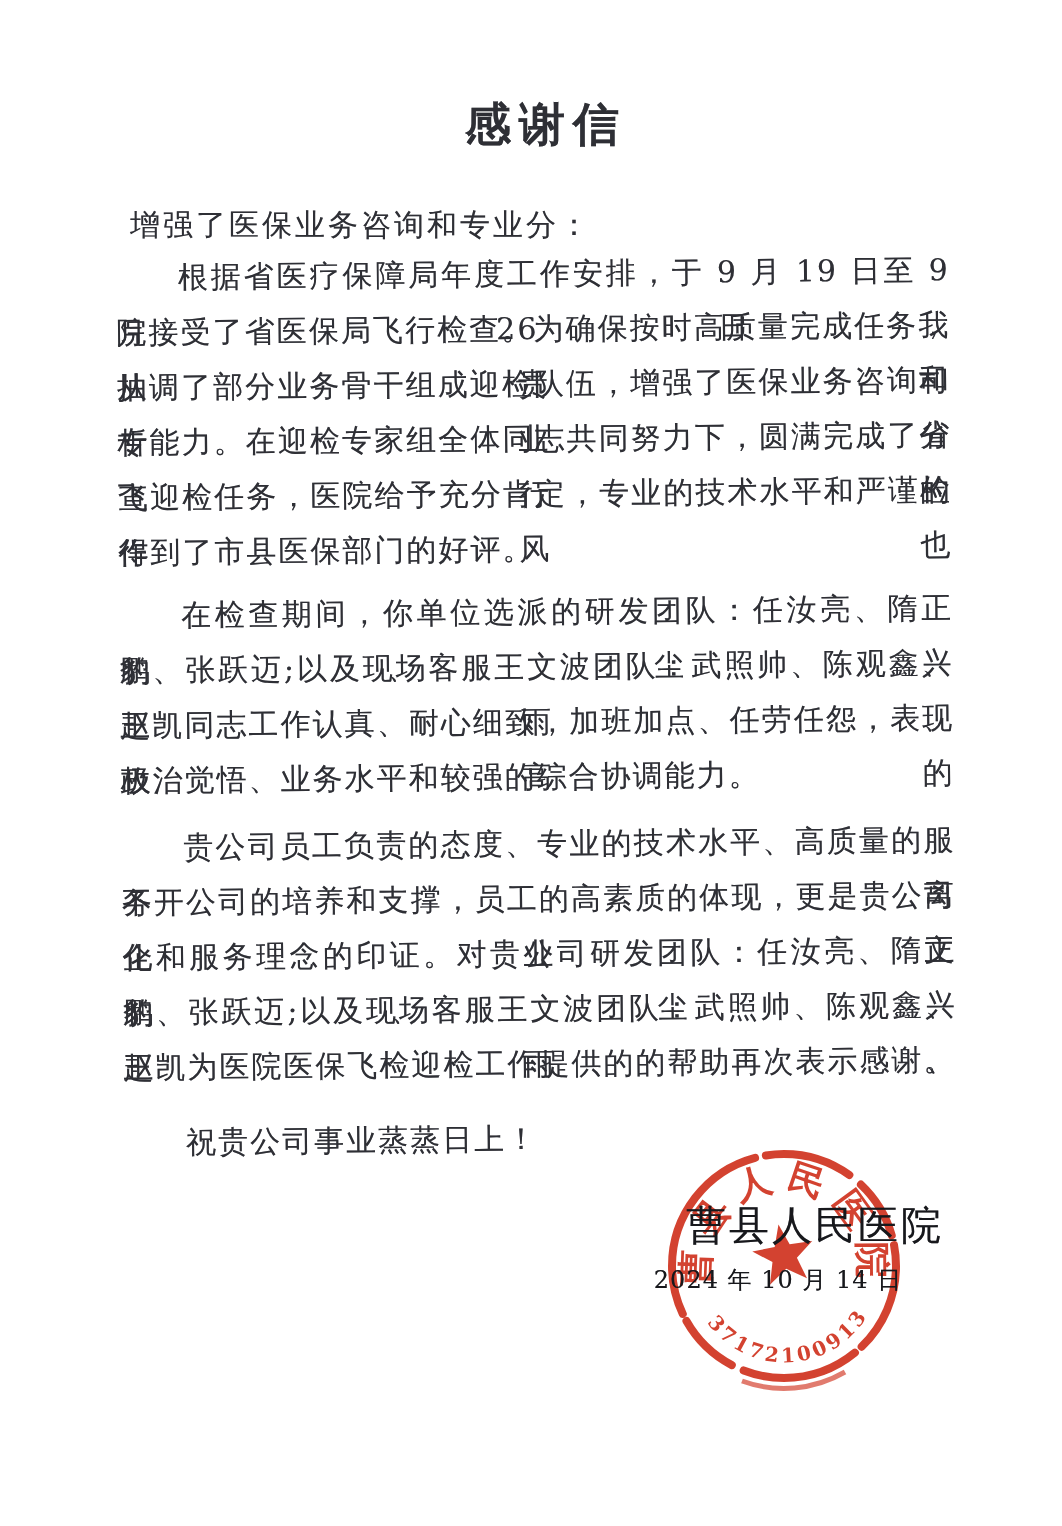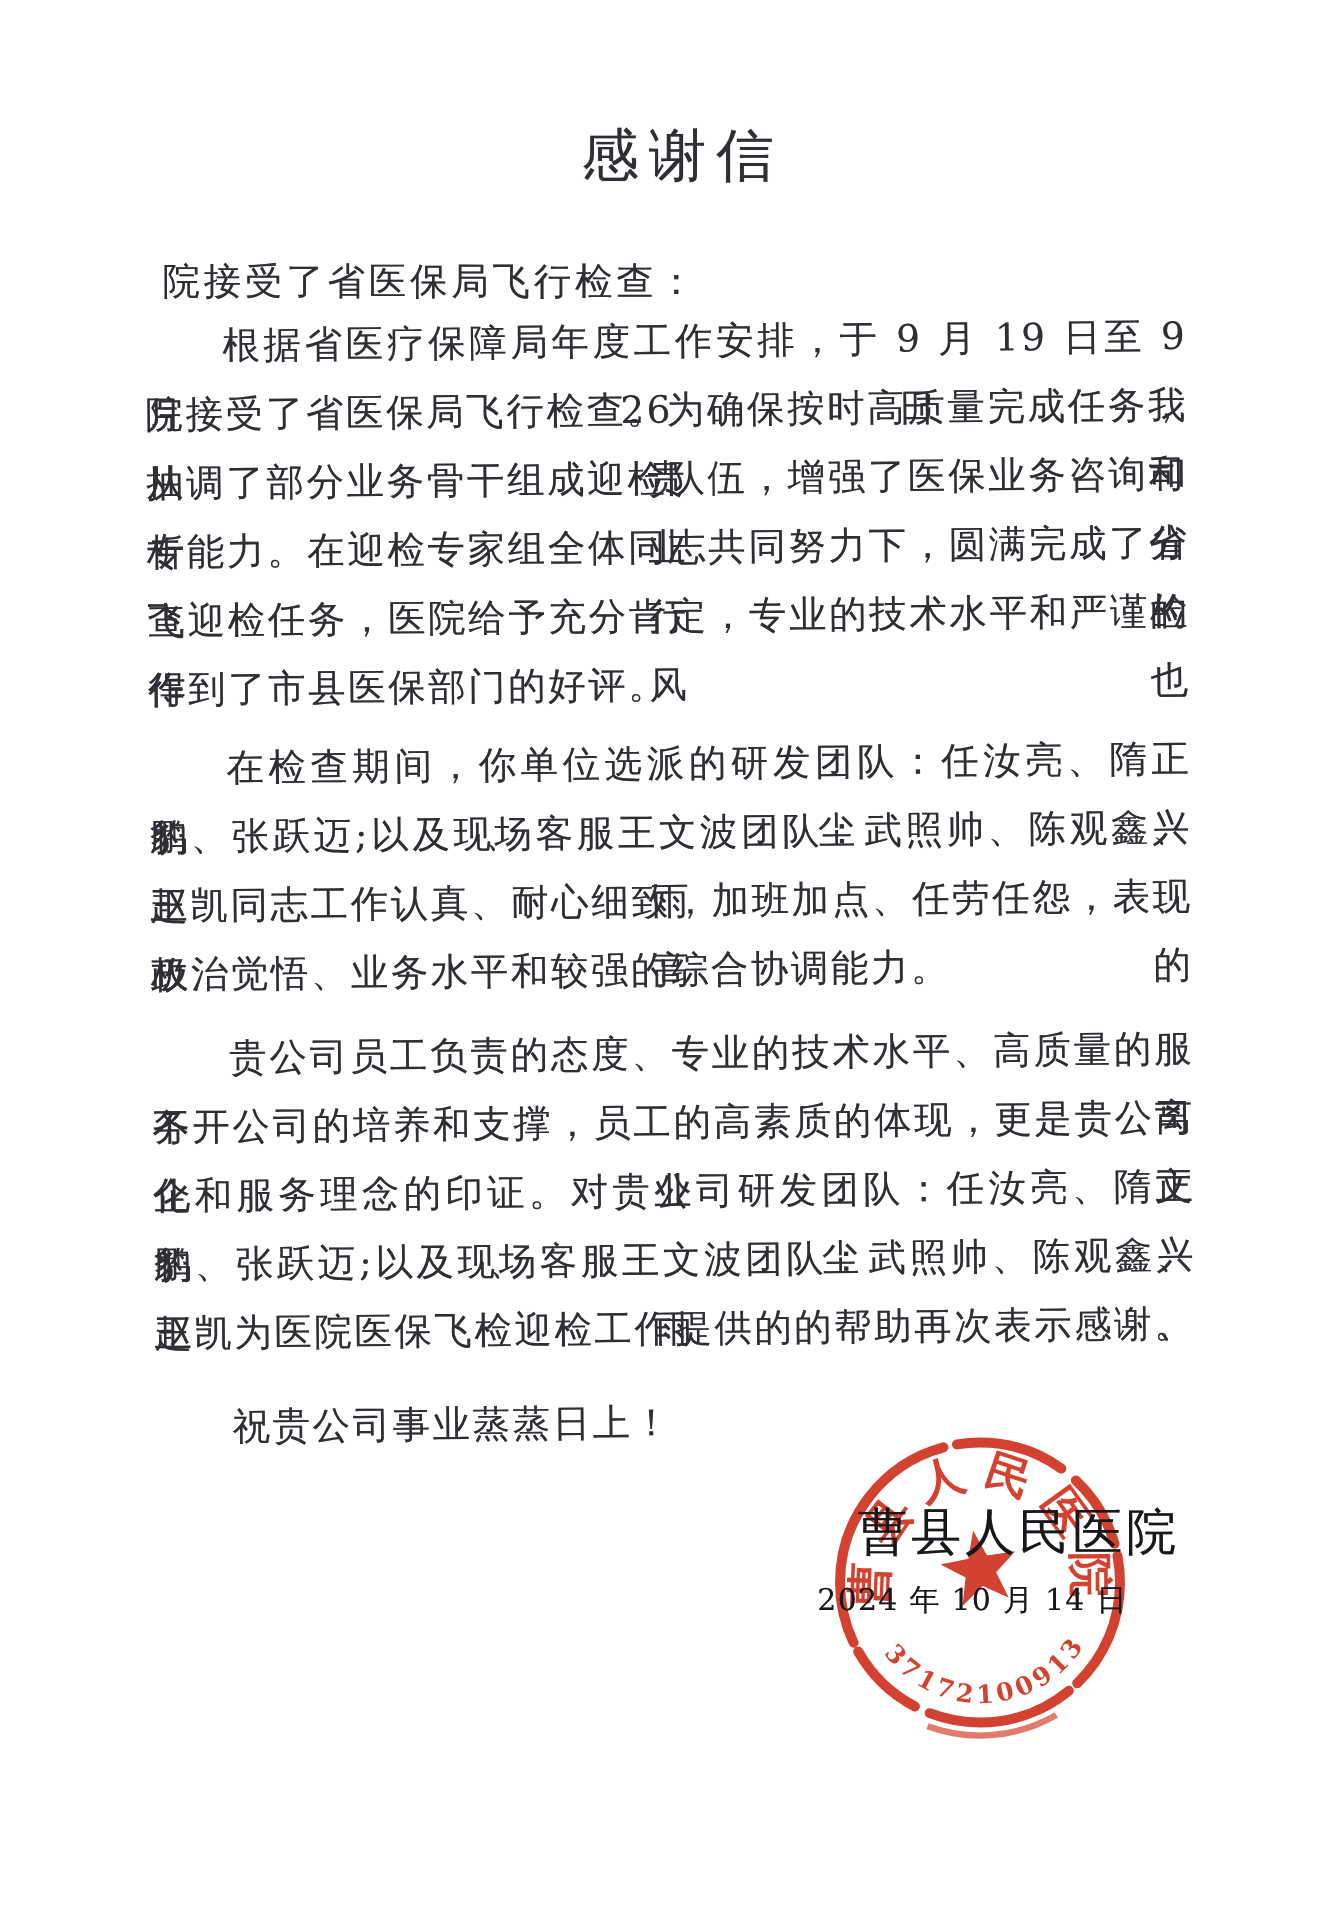--- a/index.html
+++ b/index.html
@@ -13,21 +13,21 @@
   .page {
     position: absolute; inset: 0;
     background: var(--paper, #ffffff);
   }
   .title {
     position: absolute;
     top: 94px; left: 0; width: 100%;
     text-align: center;
     padding-left: 30px;
     font-size: 46px;
-    font-weight: 400;
+    font-weight: 700;
     letter-spacing: 8px;
     color: var(--ink, #2e2f35);
     text-shadow: 0 0 0.6px rgba(40,42,50,.5);
   }
   .salutation {
     position: absolute;
     top: 205px; left: 130px;
     font-size: 30px;
     letter-spacing: 3px;
     color: var(--ink, #2e2f35);
@@ -89,21 +89,21 @@
     font-weight: 700;
   }
 </style>
 </head>
 <body>
 
 <div class="page">
 
   <div class="title">感谢信</div>
 
-  <div class="salutation">院接受了省医保局飞行检查：</div>
+  <div class="salutation">增强了医保业务咨询和专业分：</div>
 
   <div class="letter-body">
       <div class="para">
         <div class="line indent full">根据省医疗保障局年度工作安排，于 9 月 19 日至 9 月 26 日我</div>
         <div class="line full">院接受了省医保局飞行检查。为确保按时高质量完成任务，从贵司</div>
         <div class="line full">抽调了部分业务骨干组成迎检队伍，增强了医保业务咨询和专业分</div>
         <div class="line full">析能力。在迎检专家组全体同志共同努力下，圆满完成了省飞行检</div>
         <div class="line full">查迎检任务，医院给予充分肯定，专业的技术水平和严谨的作风也</div>
         <div class="line">得到了市县医保部门的好评。</div>
       </div>

